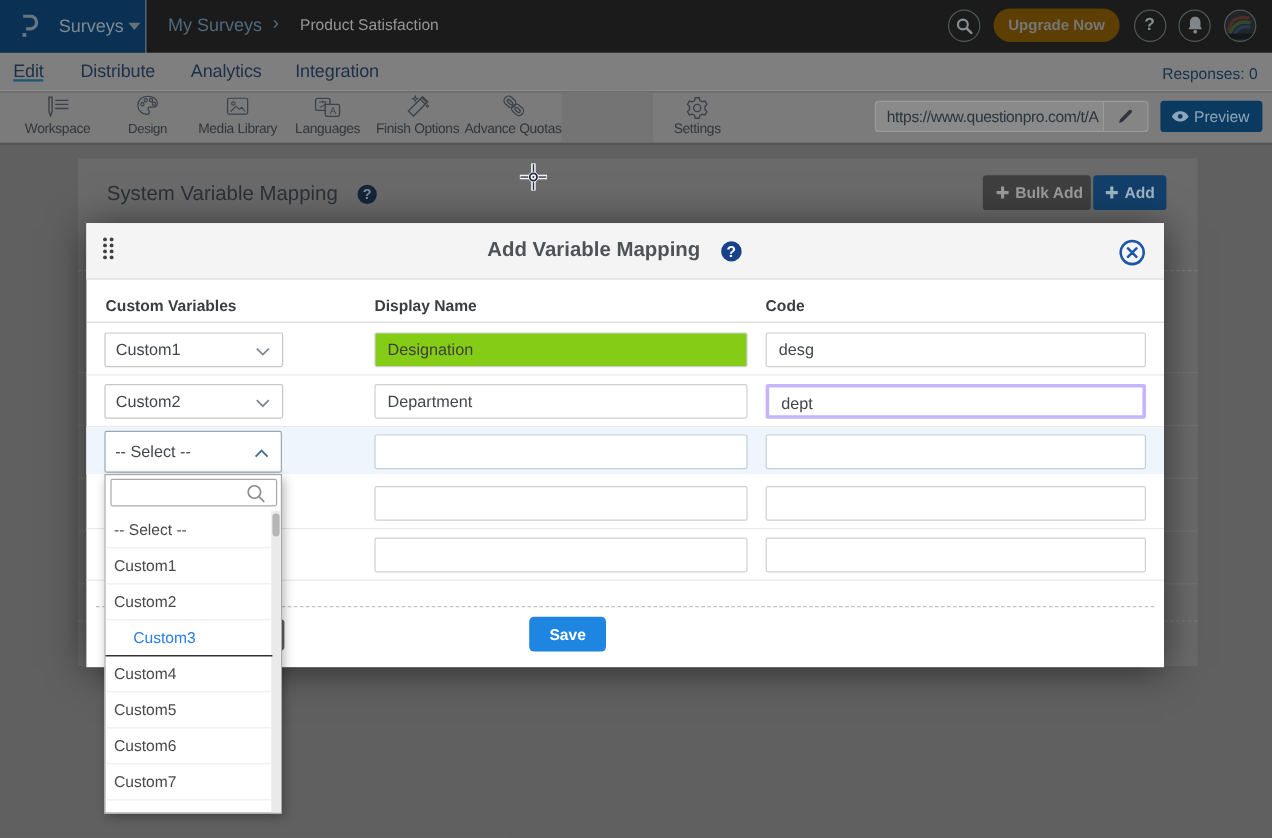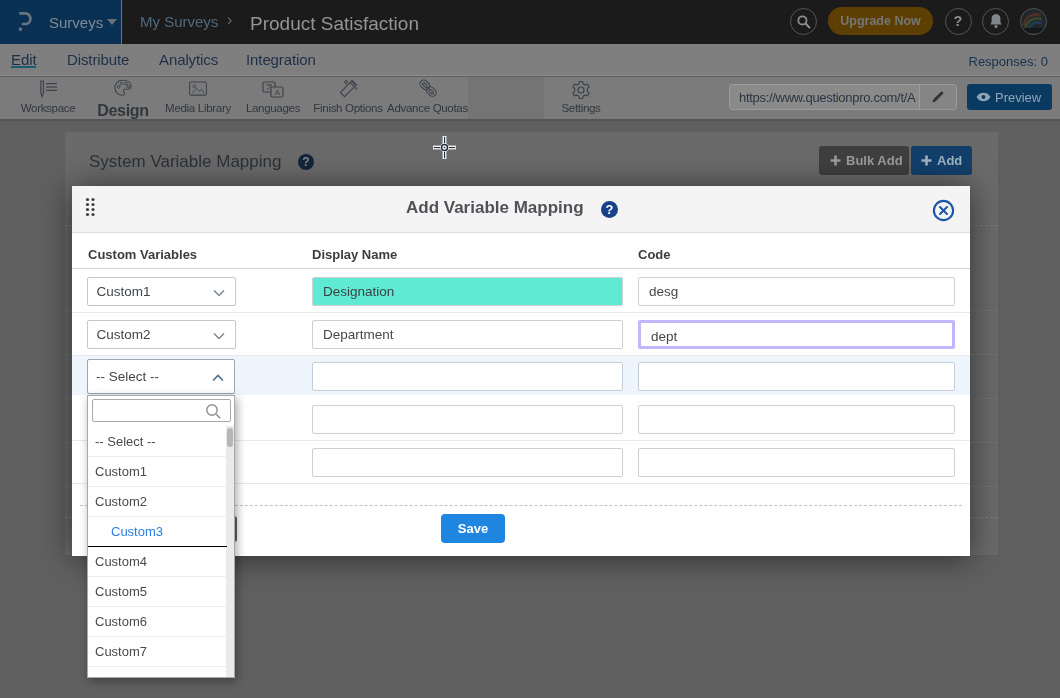--- a/index.html
+++ b/index.html
@@ -14,21 +14,21 @@
   <div class="abs" style="left:0;top:0;width:122px;height:44px;background:#0a3153;border-right:1px solid #6a737a;">
     <svg class="abs" style="left:18px;top:12px;" width="14" height="20" viewBox="0 0 14 20">
       <path d="M1.3 1.4 L7.2 1.4 A5.3 5.3 0 0 1 7.2 12 L3.8 12" fill="none" stroke="#687682" stroke-width="2.7"></path>
       <rect x="0.8" y="15.6" width="3.1" height="3.1" fill="#687682"></rect>
     </svg>
     <span class="abs" style="left:49px;top:14px;font-size:15px;color:#7e8a94;">Surveys</span>
     <div class="abs" style="left:107px;top:19px;width:0;height:0;border-left:5px solid transparent;border-right:5px solid transparent;border-top:6px solid #66737d;"></div>
   </div>
   <span class="abs" style="left:140px;top:13px;font-size:15px;color:#50697c;">My Surveys</span>
   <span class="abs" style="left:227px;top:11px;font-size:16px;color:#626a70;">›</span>
-  <span class="abs" style="left:250px;top:13px;font-size:19px;color:#959595;">Product Satisfaction</span>
+  <span class="abs" style="left:250px;top:13px;font-size:13px;color:#959595;">Product Satisfaction</span>
 
   <div class="abs" style="left:790px;top:7.5px;width:27px;height:27px;border:1.5px solid #515759;border-radius:50%;">
     <svg class="abs" style="left:5px;top:5px;" width="16" height="16" viewBox="0 0 16 16">
       <circle cx="6.4" cy="6.4" r="4.1" fill="none" stroke="#8a8f92" stroke-width="1.8"></circle>
       <line x1="9.6" y1="9.6" x2="13.4" y2="13.4" stroke="#8a8f92" stroke-width="2.1" stroke-linecap="round"></line>
     </svg>
   </div>
 
   <div class="abs" style="left:828px;top:7px;width:105px;height:28px;background:#5d3f03;border-radius:14px;color:#767676;font-size:12.5px;font-weight:bold;text-align:center;line-height:28px;">Upgrade Now</div>
 
@@ -76,21 +76,21 @@
   </div>
 
   <div class="abs" style="left:83px;top:0;width:80px;height:42px;text-align:center;">
     <svg style="margin-top:2px;" width="18" height="18" viewBox="0 0 20 19">
       <path d="M10 1 C4.5 1 1 4.6 1 9.3 C1 14 4.7 17.6 9.4 17.6 C10.7 17.6 11.6 16.8 11.6 15.6 C11.6 14.9 11.3 14.4 11 14 C10.7 13.6 10.5 13.2 10.5 12.7 C10.5 11.7 11.3 11 12.3 11 L14.5 11 C17.2 11 19 9.3 19 7 C19 3.5 15.3 1 10 1 Z" fill="none" stroke="#3c424a" stroke-width="1.15"></path>
       <circle cx="5.2" cy="8.2" r="1.5" fill="none" stroke="#3c424a" stroke-width="1.05"></circle>
       <circle cx="8.3" cy="4.6" r="1.5" fill="none" stroke="#3c424a" stroke-width="1.05"></circle>
       <circle cx="13.2" cy="4.6" r="1.5" fill="none" stroke="#3c424a" stroke-width="1.05"></circle>
       <circle cx="15.8" cy="7.8" r="1.5" fill="none" stroke="#3c424a" stroke-width="1.05"></circle>
     </svg>
-    <div class="abs" style="left:0;right:0;top:25px;font-size:16px;letter-spacing:-0.3px;color:#31373d;font-weight:bold;">Design</div>
+    <div class="abs" style="left:0;right:0;top:25px;font-size:11px;letter-spacing:-0.3px;color:#31373d;">Design</div>
   </div>
 
   <div class="abs" style="left:153px;top:0;width:90px;height:42px;text-align:center;">
     <svg style="margin-top:4px;" width="20" height="15" viewBox="0 0 21 17">
       <rect x="1" y="1" width="19" height="15" rx="1.5" fill="none" stroke="#3c424a" stroke-width="1.15"></rect>
       <circle cx="6.5" cy="6" r="1.6" fill="none" stroke="#3c424a" stroke-width="1.05"></circle>
       <path d="M4 13.5 L9 8.5 L12 11.5 L14.5 9.5 L17.5 13.5" fill="none" stroke="#3c424a" stroke-width="1.05"></path>
     </svg>
     <div class="abs" style="left:0;right:0;top:25px;font-size:11.5px;letter-spacing:-0.3px;color:#31373d;">Media Library</div>
   </div>
@@ -232,21 +232,21 @@
   <div class="abs" style="left:0;top:169px;width:898px;height:0;border-top:1px solid #e8e8e8;"></div>
   <div class="abs" style="left:0;top:170px;width:898px;height:39px;background:#eef5fc;"></div>
   <div class="abs" style="left:0;top:254px;width:898px;height:0;border-top:1px solid #e8e8e8;"></div>
   <div class="abs" style="left:0;top:297px;width:898px;height:0;border-top:1px solid #e8e8e8;"></div>
 
   <div class="abs" style="left:15px;top:91px;width:149px;height:29px;background:#fff;border:1px solid #c6c6c6;border-radius:2px;font-size:13.5px;color:#43474c;line-height:27px;padding-left:8.5px;">Custom1
     <svg class="abs" style="right:10px;top:11px;" width="12" height="8" viewBox="0 0 12 8">
         <path d="M1 1.5 L6 6.5 L11 1.5" fill="none" stroke="#7d8790" stroke-width="1.5"></path>
       </svg>
   </div>
-  <div class="abs" style="left:240px;top:91px;width:311px;height:29px;background:#5eead4;border:1px solid #cfcfcf;border-radius:2px;font-size:13.5px;color:#3f3f3f;line-height:27px;padding-left:10px;">Designation</div>
+  <div class="abs" style="left:240px;top:91px;width:311px;height:29px;background:#84cc16;border:1px solid #cfcfcf;border-radius:2px;font-size:13.5px;color:#3f3f3f;line-height:27px;padding-left:10px;">Designation</div>
   <div class="abs" style="left:566px;top:91px;width:317px;height:29px;background:#fff;border:1px solid #cfcfcf;border-radius:2px;font-size:13.5px;color:#43474c;line-height:27px;padding-left:10px;">desg</div>
 
   <div class="abs" style="left:15px;top:134px;width:149px;height:29px;background:#fff;border:1px solid #c6c6c6;border-radius:2px;font-size:13.5px;color:#43474c;line-height:27px;padding-left:8.5px;">Custom2
     <svg class="abs" style="right:10px;top:11px;" width="12" height="8" viewBox="0 0 12 8">
         <path d="M1 1.5 L6 6.5 L11 1.5" fill="none" stroke="#7d8790" stroke-width="1.5"></path>
       </svg>
   </div>
   <div class="abs" style="left:240px;top:134px;width:311px;height:29px;background:#fff;border:1px solid #cfcfcf;border-radius:2px;font-size:13.5px;color:#43474c;line-height:27px;padding-left:10px;">Department</div>
   <div class="abs" style="left:566px;top:134px;width:317px;height:29px;background:#fff;border:3px solid #c4b5fd;border-radius:2px;font-size:13.5px;color:#43474c;line-height:27px;padding-left:10px;">dept</div>
 

